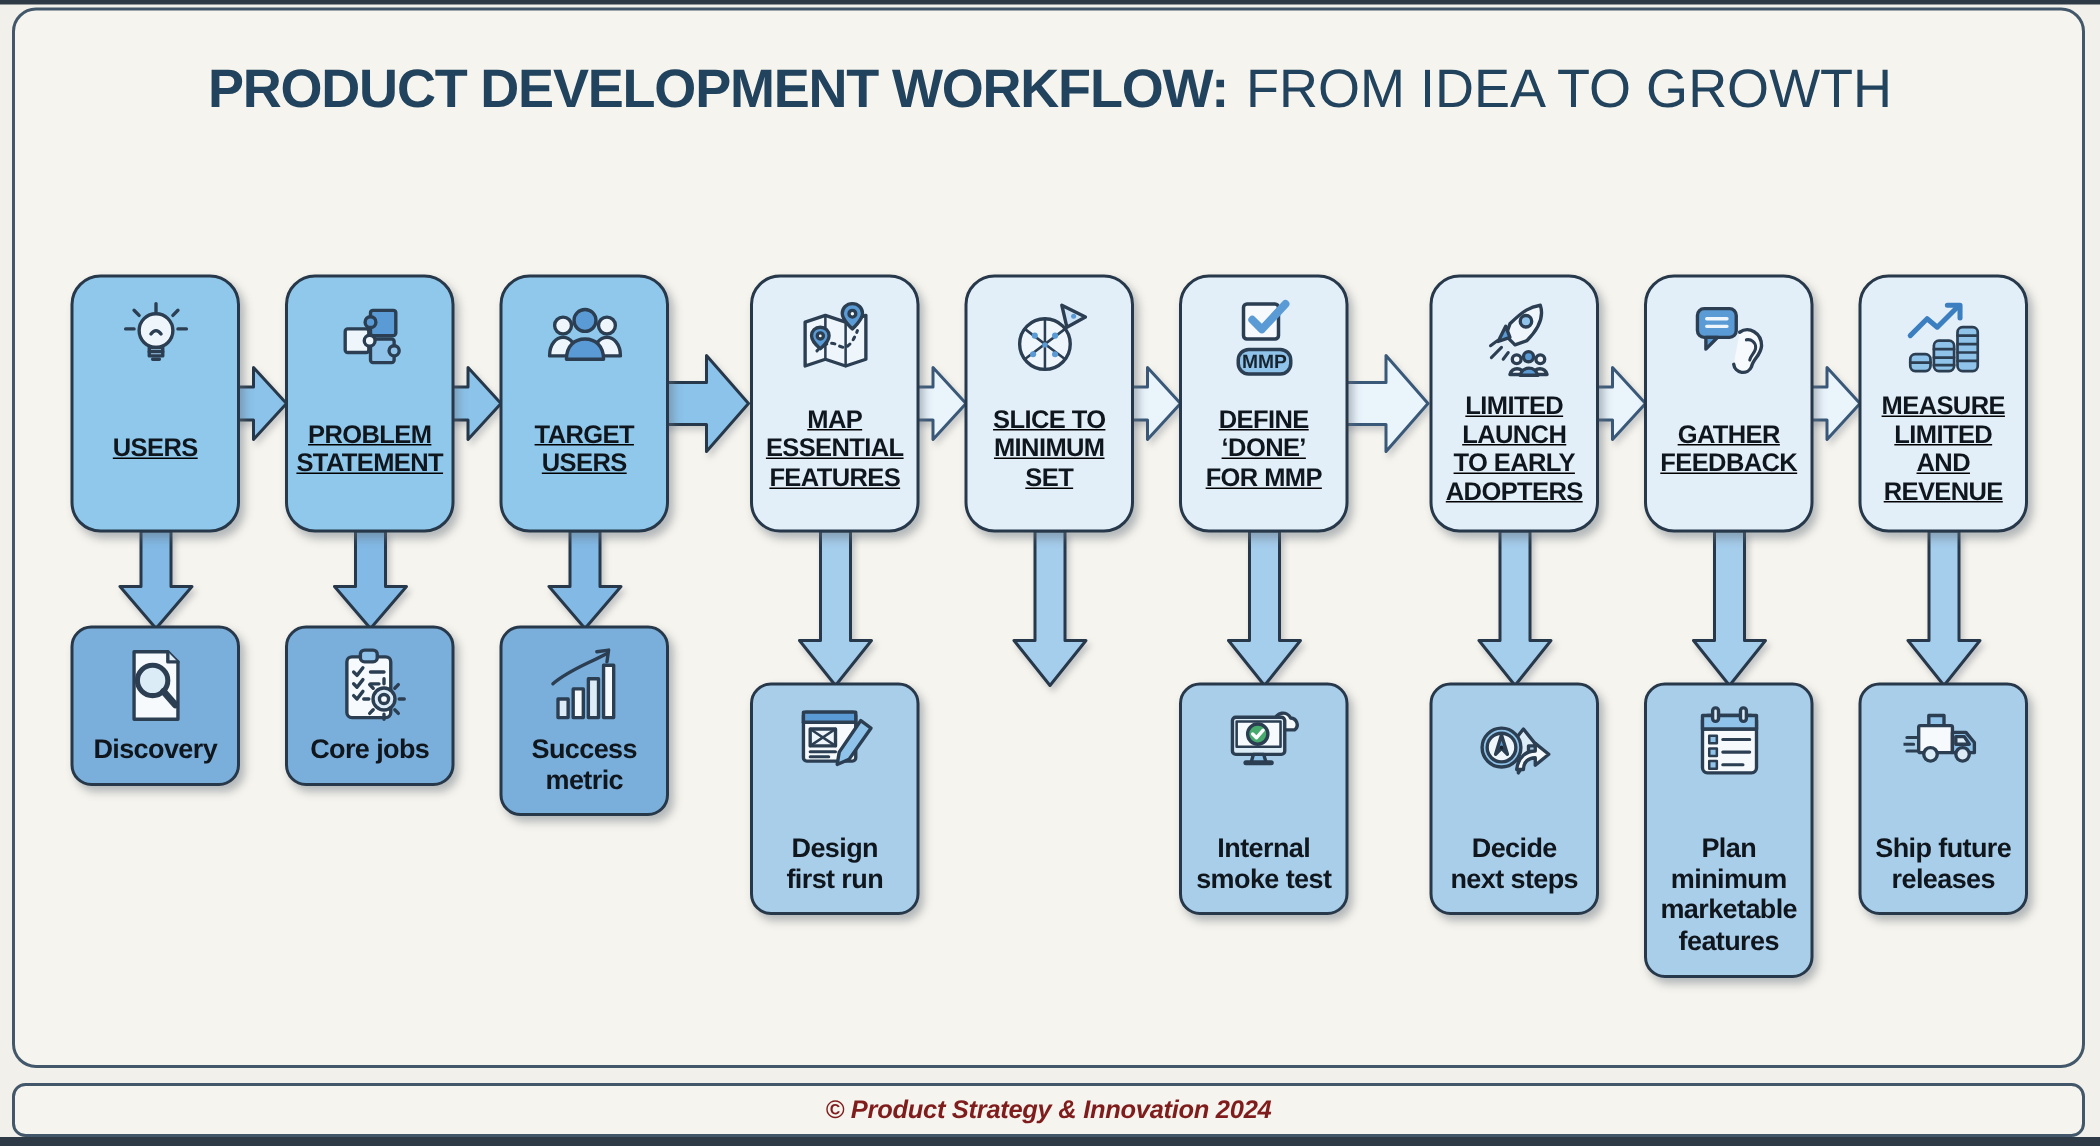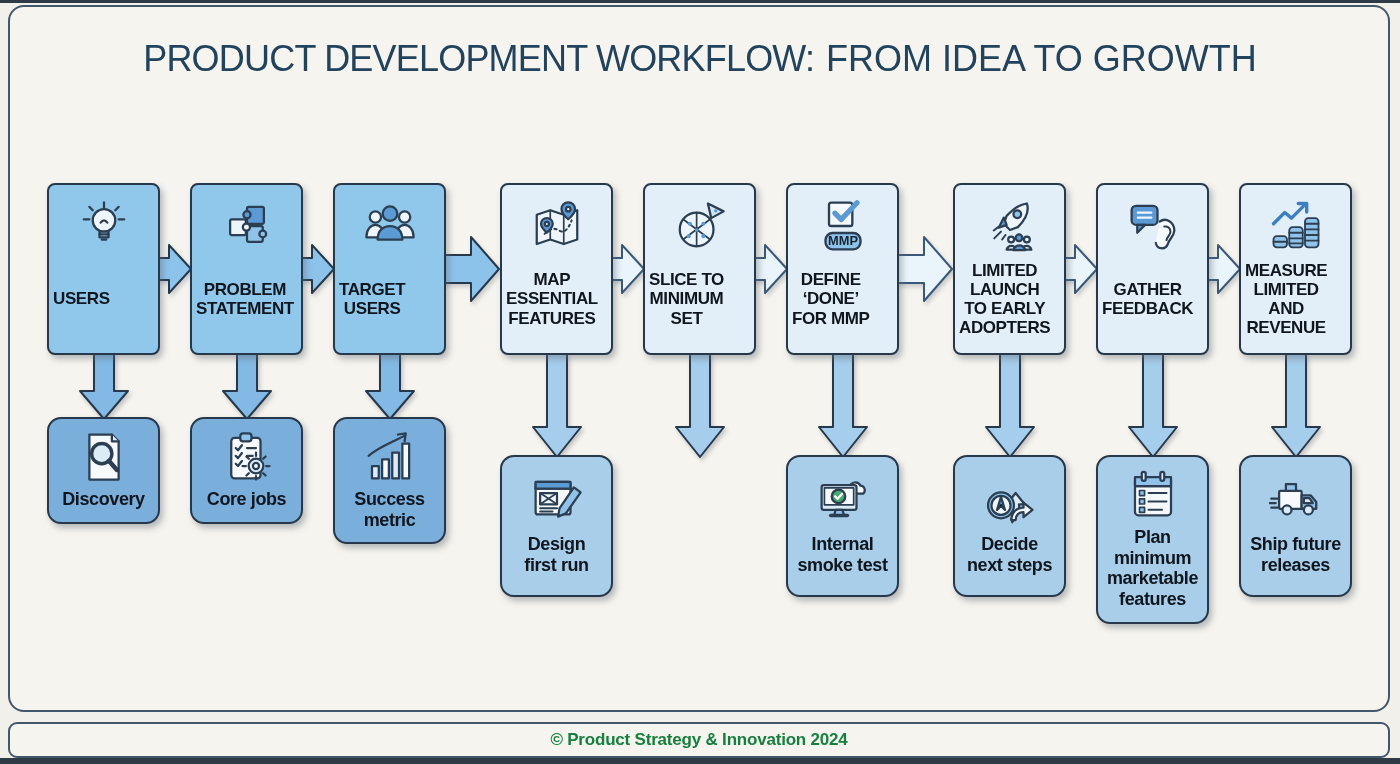--- a/index.html
+++ b/index.html
@@ -6,43 +6,43 @@
   .canvas{position:relative;width:1400px;height:764px;background:#f2f0ea;overflow:hidden;
           font-family:"Liberation Sans","DejaVu Sans",sans-serif;}
   .edge-strip{position:absolute;left:0;right:0;background:#2e3b47;}
   .edge-top{top:0;height:3px;}
   .edge-bottom{bottom:0;height:6px;}
   .main-panel{position:absolute;left:8px;top:5px;width:1382px;height:707px;box-sizing:border-box;
               border:2px solid #42586a;border-radius:16px;background:#f6f4ee;}
   .footer-bar{position:absolute;left:8px;top:722px;width:1382px;height:36px;box-sizing:border-box;
               border:2px solid #42586a;border-radius:9px;background:#f6f4ee;
               display:flex;align-items:center;justify-content:center;}
-  .footer-text{font-size:17px;font-weight:bold;color:#15803d;letter-spacing:-0.2px;}
+  .footer-text{font-size:17px;font-weight:bold;color:#7f1d1d;letter-spacing:-0.2px;font-style:italic;}
   .title{position:absolute;top:38px;left:0;width:100%;text-align:center;font-size:36px;color:#21435d;white-space:nowrap;}
-  .title .t-bold{font-weight:normal;letter-spacing:-0.8px;}
+  .title .t-bold{font-weight:bold;letter-spacing:-0.8px;}
   .title .t-reg{font-weight:normal;letter-spacing:0;margin-left:12px;}
 
   .flow{position:absolute;top:183px;left:47px;display:flex;}
   .col{width:113px;margin-right:30px;position:relative;display:flex;flex-direction:column;align-items:center;}
   .col.gap-group{margin-right:54px;}
   .col:last-child{margin-right:0;}
 
   .group-a{--top-bg:#8fc8eb;--bot-bg:#7aaedb;--v-fill:#82b9e5;}
   .group-b,.group-c{--top-bg:#e2eff9;--bot-bg:#a9cee9;--v-fill:#a5cdec;}
 
   .top-box{position:relative;z-index:2;width:113px;height:172px;box-sizing:border-box;
-           border:2px solid #26384a;border-radius:8px;background:var(--top-bg);
-           display:flex;flex-direction:column;padding:12px 4px 10px;
-           box-shadow:3px 4px 6px rgba(100,110,122,.45);}
+           border:2px solid #26384a;border-radius:20px;background:var(--top-bg);
+           display:flex;flex-direction:column;align-items:center;padding:12px 4px 10px;
+           box-shadow:3px 4px 6px rgba(100,110,122,.45);text-decoration:underline;}
   .bottom-box{position:relative;z-index:2;width:113px;box-sizing:border-box;
            border:2px solid #26384a;border-radius:14px;background:var(--bot-bg);
            display:flex;flex-direction:column;align-items:center;padding:10px 4px 12px;
-           box-shadow:3px 4px 6px rgba(100,110,122,.45);justify-content:center;}
+           box-shadow:3px 4px 6px rgba(100,110,122,.45);}
   .group-a .bottom-box{min-height:102px;}
-  .group-b .bottom-box,.group-c .bottom-box{min-height:142px;}
+  .group-b .bottom-box,.group-c .bottom-box{min-height:142px;gap:28px;}
 
   .icon-wrap{height:58px;display:flex;align-items:center;justify-content:center;}
   .icon-wrap-b{height:56px;display:flex;align-items:center;justify-content:center;}
 
   .top-label{flex:1;display:flex;align-items:center;text-align:center;white-space:pre-line;
              font-weight:bold;font-size:17px;line-height:1.12;color:#10161d;letter-spacing:-0.4px;}
   .bottom-label{margin-top:4px;text-align:center;white-space:pre-line;
              font-weight:bold;font-size:18px;line-height:1.15;color:#10161d;letter-spacing:-0.4px;}
 
   .v-arrow{position:relative;z-index:1;margin-top:-2px;margin-bottom:-4px;

